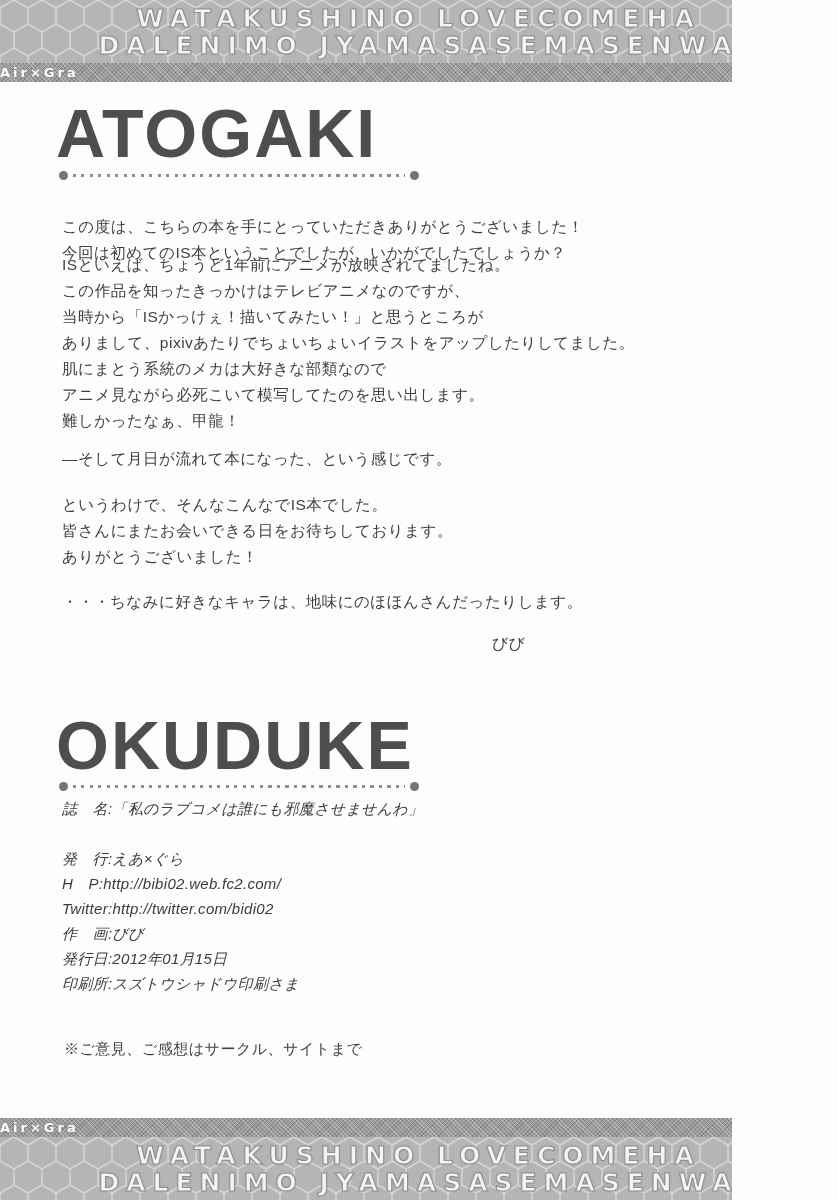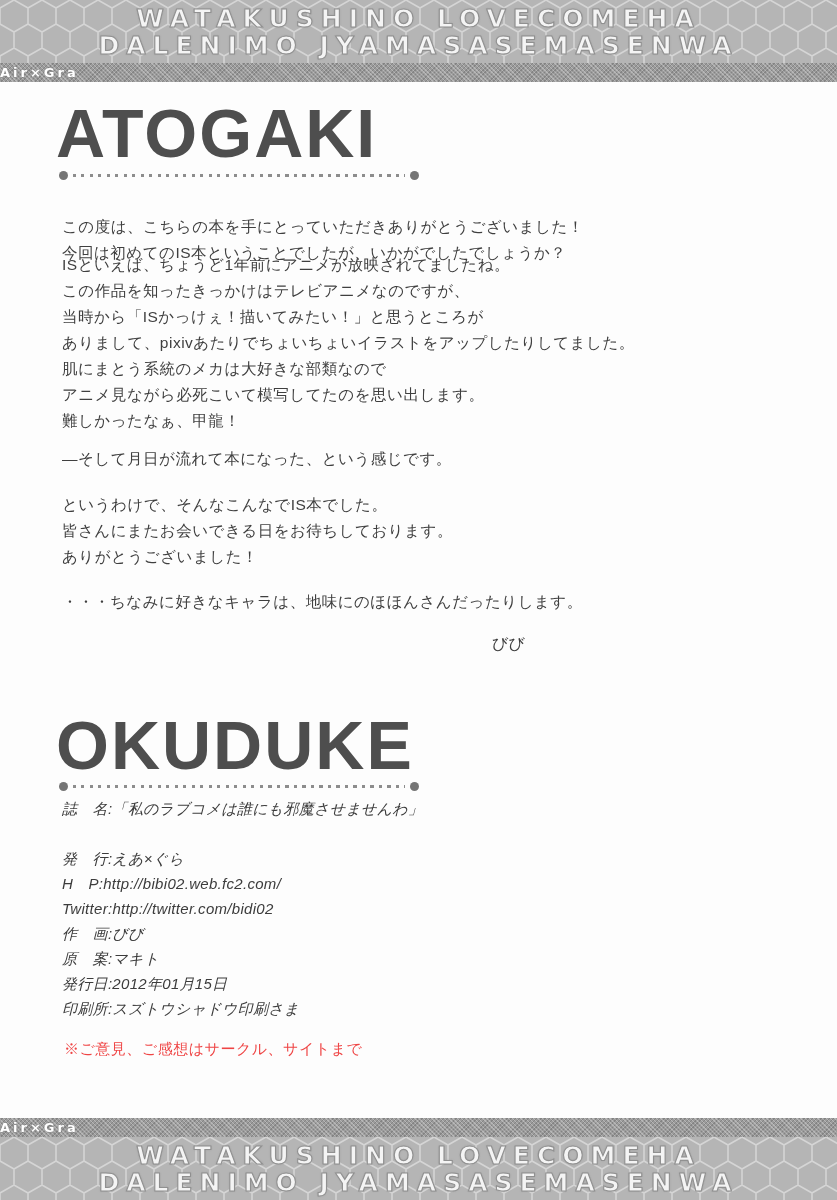--- a/index.html
+++ b/index.html
@@ -3,21 +3,21 @@
 <meta charset="utf-8">
 <style>
   html,body{margin:0;padding:0;}
   body{
     width:837px;height:1200px;position:relative;overflow:hidden;
     background:#fdfdfd;
     font-family:"Liberation Sans",sans-serif;
     color:#3f3f3f;
   }
   
-  .banner{position:absolute;left:0;width:837px;overflow:hidden;}
+  .banner{position:absolute;left:0;width:721px;overflow:hidden;padding-left:11px;}
   .banner-top{top:0;height:82px;}
   .banner-bottom{top:1118px;height:82px;}
   .hexwrap{position:absolute;left:0;width:837px;}
   .banner-top .hexwrap{top:0;height:63px;}
   .banner-bottom .hexwrap{top:19px;height:63px;}
   .banner-titles{
     position:absolute;left:0;width:837px;text-align:center;
     font-family:"DejaVu Sans",sans-serif;font-weight:700;
     font-size:25px;line-height:27px;letter-spacing:7px;
     color:#f4f4f4;
@@ -64,21 +64,21 @@
   }
   .signature{position:absolute;left:492px;top:634px;font-size:16px;color:#3f3f3f;}
   
   .colophon-row{
     font-style:italic;font-size:15px;letter-spacing:.3px;color:#3c3c3c;
     line-height:25px;white-space:nowrap;
   }
   .colophon-block{position:absolute;left:62px;}
   .colophon-note{
     position:absolute;left:64px;top:1040px;
-    font-size:15px;letter-spacing:.5px;color:#ef4444;white-space:nowrap;
+    font-size:15px;letter-spacing:.5px;color:#404040;white-space:nowrap;
   }
 </style>
 </head>
 <body>
 
 <div class="banner banner-top">
   <div class="hexwrap">
     <svg width="837" height="63" xmlns="http://www.w3.org/2000/svg">
       <defs>
         <pattern id="hexpat-top" width="28" height="48" patternUnits="userSpaceOnUse">
@@ -129,21 +129,20 @@
 </div>
 
 <div class="colophon-block" style="top:796px;">
   <div class="colophon-row">誌　名:「私のラブコメは誰にも邪魔させませんわ」</div>
 </div>
 <div class="colophon-block" style="top:846px;">
   <div class="colophon-row">発　行:えあ×ぐら</div>
   <div class="colophon-row">H　P:http://bibi02.web.fc2.com/</div>
   <div class="colophon-row">Twitter:http://twitter.com/bidi02</div>
   <div class="colophon-row">作　画:びび</div>
-  <div class="colophon-row">原　案:マキト</div>
   <div class="colophon-row">発行日:2012年01月15日</div>
   <div class="colophon-row">印刷所:スズトウシャドウ印刷さま</div>
 </div>
 <div class="colophon-note">※ご意見、ご感想はサークル、サイトまで</div>
 
 <div class="banner banner-bottom">
   <div class="strip">
     <span class="circle-name">Air×Gra</span>
   </div>
   <div class="hexwrap">

